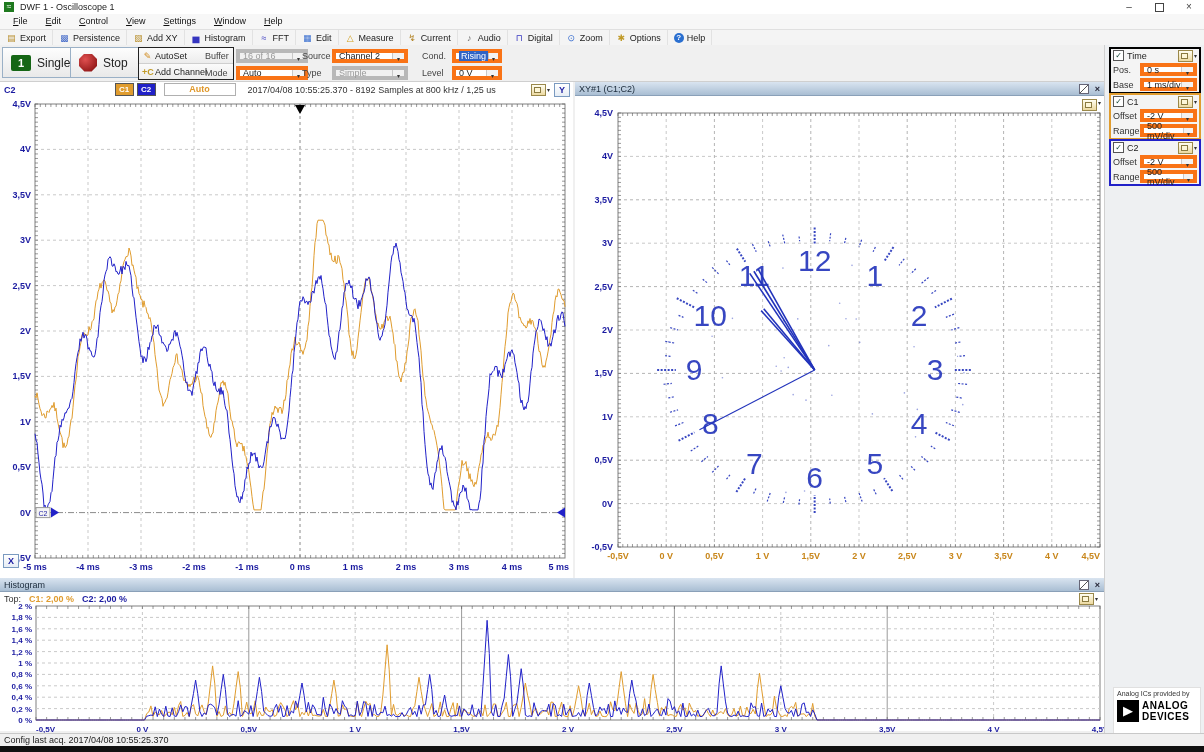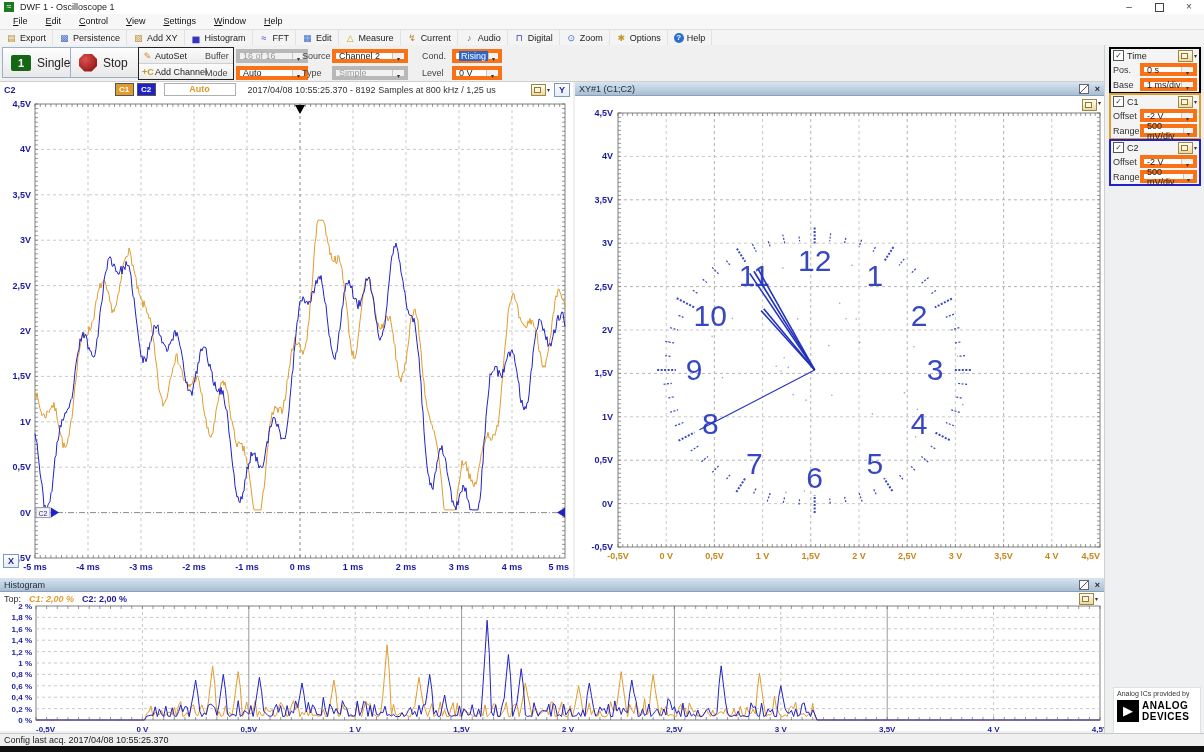--- a/index.html
+++ b/index.html
@@ -548,21 +548,21 @@
   <div class="abs hist-win">
     <div class="paneltb">
       <span>Histogram</span>
       <span class="sp">
         <span class="pin-icon"></span>
         <span class="x-icon">×</span>
       </span>
     </div>
     <div class="topline">
       <span class="t1">Top:</span>
-      <span style="color:#e09c2e;font-weight:bold;margin-right:8px;font-style:italic;">C1: 2,00 %</span>
+      <span style="color:#e09c2e;font-weight:bold;margin-right:8px;">C1: 2,00 %</span>
       <span style="color:#1a1aa0;font-weight:bold;">C2: 2,00 %</span>
       <span style="margin-left:auto;display:flex;align-items:center;margin-right:6px;">
         <span class="gear-icon"></span>
           <span class="gda">▾</span>
       </span>
     </div>
     <svg id="hist-svg" class="abs" style="left:0;top:26px;" width="1104" height="132">
         <rect x="36" y="2" width="1064" height="114" fill="#fff" stroke="#808080"></rect>
         <g>
           <line x1="36" y1="13.4" x2="1100" y2="13.4" stroke="#c9c9c9" stroke-dasharray="3,3"></line>

